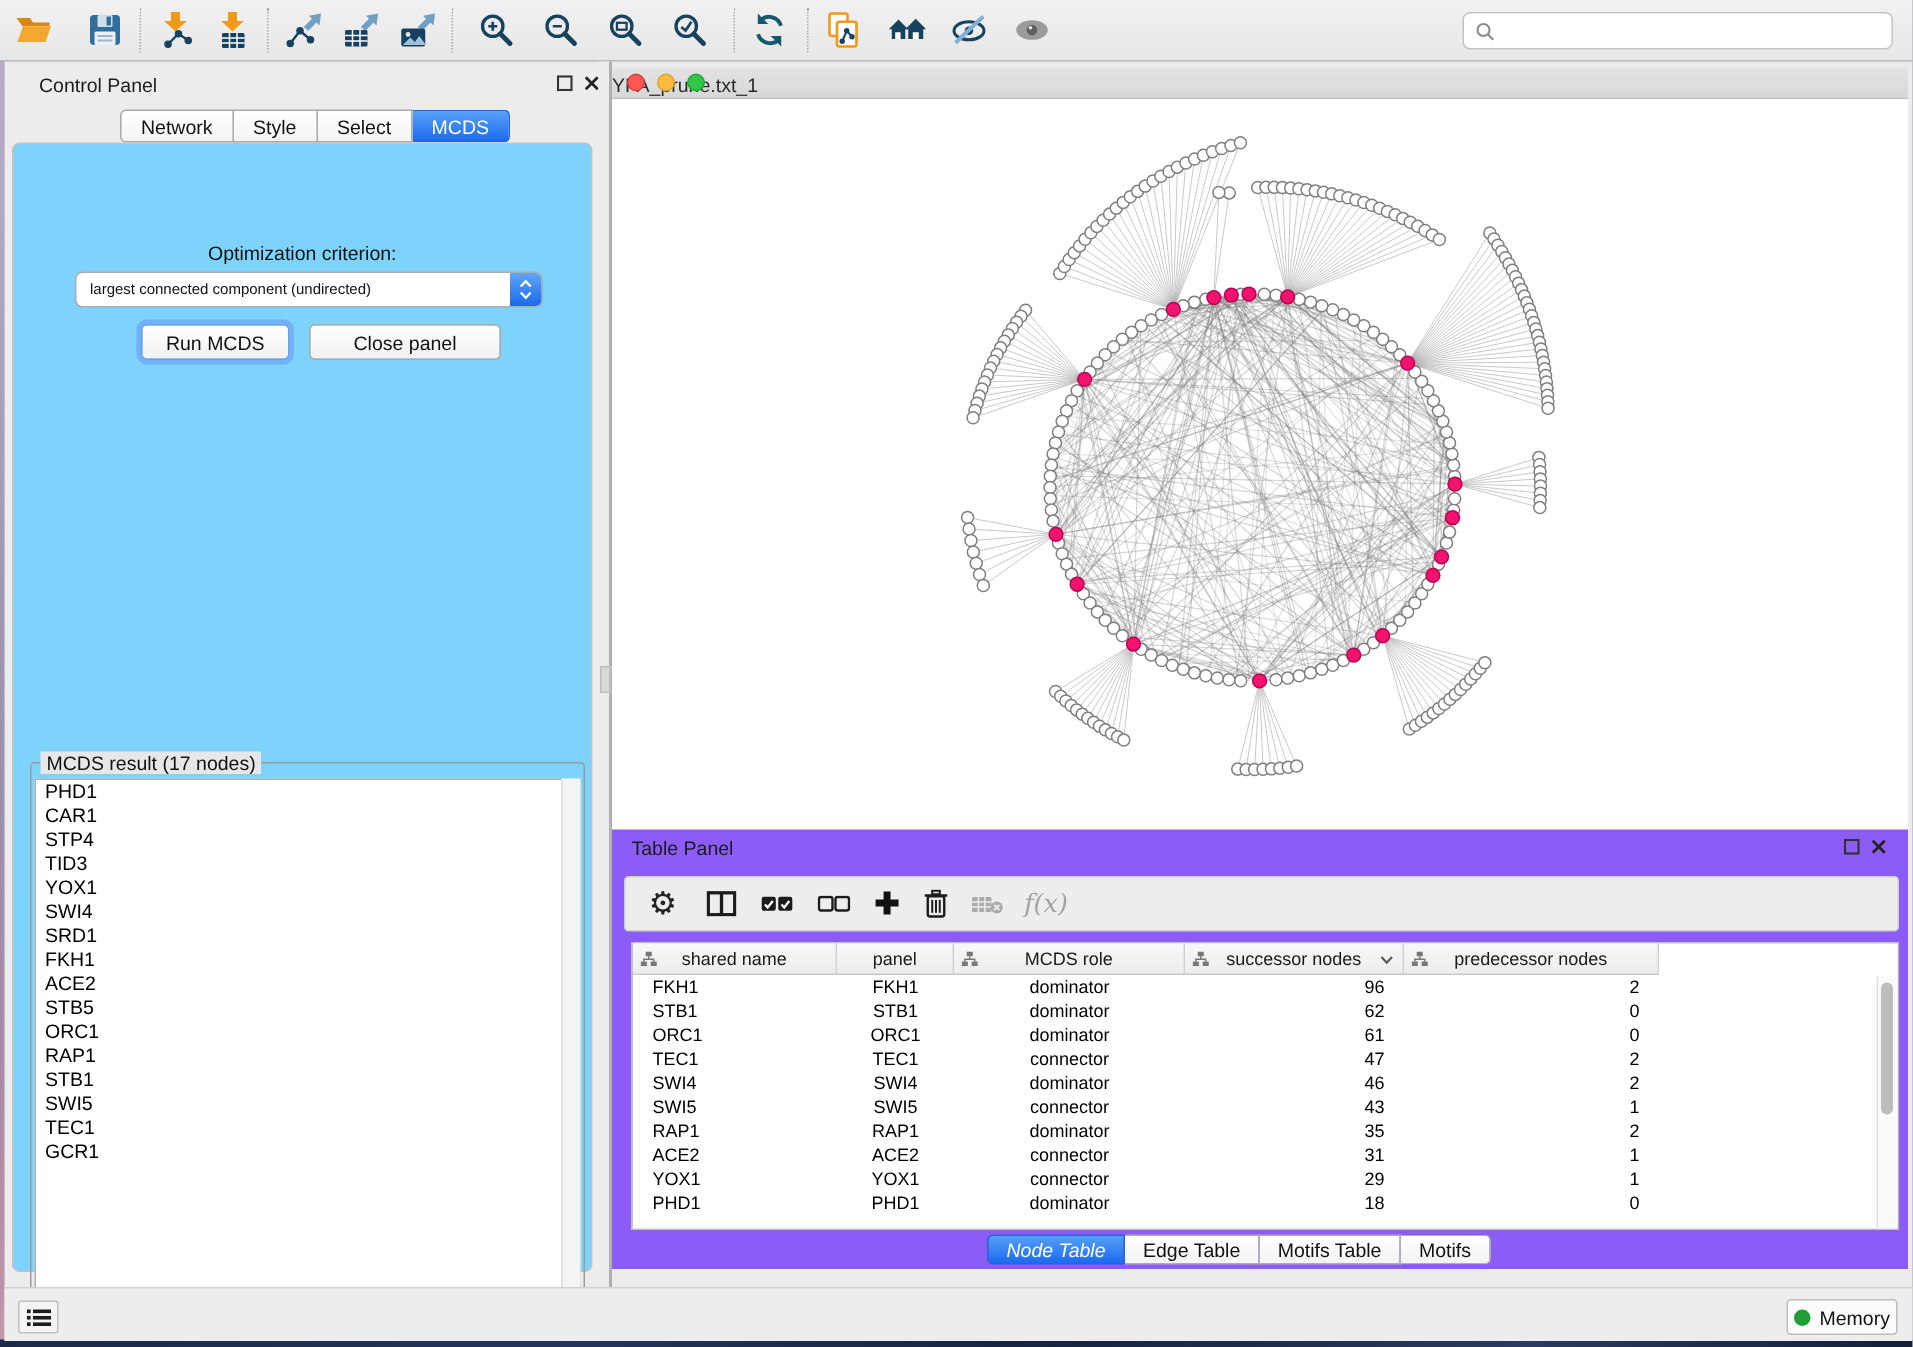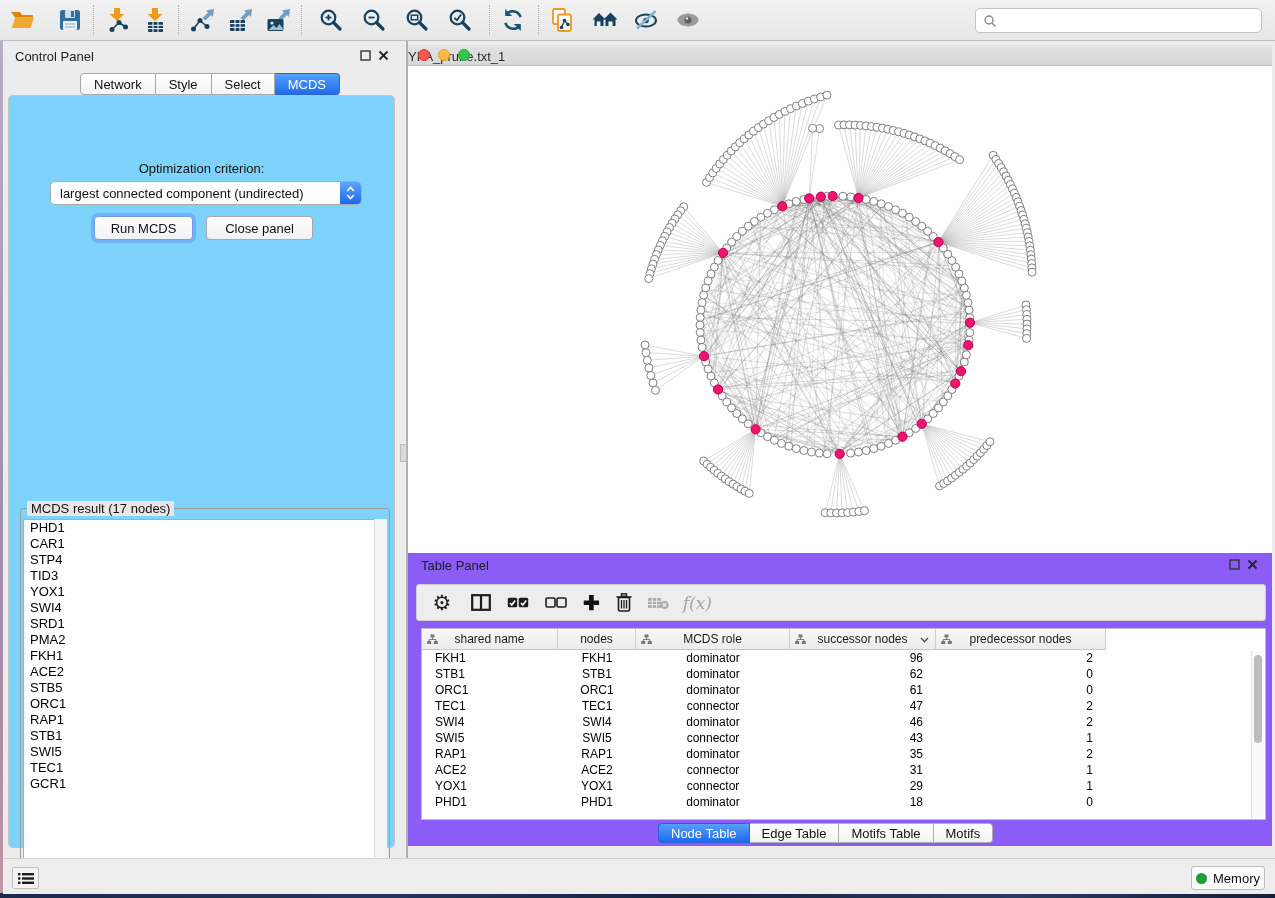--- a/index.html
+++ b/index.html
@@ -21,45 +21,45 @@
   .tb-btn svg { width:26px; height:26px; }
   .tb-sep { width:1px; height:30px; border-left:1px dotted #ABABAB; margin:0 6px; flex:0 0 auto; }
   .tb-search { position:absolute; right:13px; top:8px; width:287px; height:25px; background:#fff;
     border:1px solid #C3C3C3; border-radius:5px; display:flex; align-items:center; padding-left:7px; }
   .tb-search input { border:none; outline:none; flex:1; font-size:13px; font-family:"Liberation Sans",sans-serif; background:transparent; }
 
   
   .window-body { position:absolute; left:3px; top:41px; width:1272px; height:853px; background:#ECECEC; }
 
   
-  .cp-titlebar { position:absolute; left:1px; top:4px; width:397px; height:24px;text-align:center; }
+  .cp-titlebar { position:absolute; left:12px; top:4px; width:397px; height:24px;text-align:center; }
   .cp-title { position:absolute; left:11px; top:4px; font-size:13px; color:#1c1c1c; }
   .win-icons { position:absolute; right:12px; top:5px; display:flex; gap:7px; }
   .win-icons svg { width:11px; height:11px; }
 
   .cp-tabs { position:absolute; left:77px; top:32px; display:flex; height:22px; }
   .cp-tab { background:linear-gradient(#FFFFFF,#F4F4F4); border:1px solid #A9A9A9; border-left:none;
     font-size:13px; color:#111; padding:3px 13px 0 13px; text-align:center; }
   .cp-tab:first-child { border-left:1px solid #A9A9A9; border-radius:4px 0 0 4px; }
   .cp-tab:last-child { border-radius:0 4px 4px 0; }
   .cp-tab.active { background:linear-gradient(#56A1F8,#1D6BEF); border-color:#2466D6; color:#fff; }
 
   .cp-content { position:absolute; left:5px; top:54px; width:387px; height:753px;
     background:#7dd3fc; border:1px solid #C2C2C2; border-radius:5px; }
   .opt-label { position:absolute; left:0; width:100%; top:65px; text-align:center; font-size:13px; color:#111; }
   .opt-select { position:absolute; left:41px; top:85px; width:312px; height:24px; background:#fff;
     border:1px solid #ABABAB; border-radius:5px; display:flex; align-items:center; }
-  .opt-select .val { flex:1; font-size:13px; padding-left:9px; color:#111; white-space:nowrap; }
+  .opt-select .val { flex:1; font-size:10px; padding-left:9px; color:#111; white-space:nowrap; }
   .opt-stepper { width:21px; height:22px; border-radius:0 4px 4px 0; background:linear-gradient(#5FA6F9,#1B69EE);
     display:flex; flex-direction:column; align-items:center; justify-content:center; }
   .opt-stepper svg { width:9px; height:7px; }
   .cp-btn { position:absolute; top:120px; height:24px; background:linear-gradient(#FFFFFF,#F1F1F1);
     border:1px solid #A9A9A9; border-radius:4px; font-size:13px; color:#111; text-align:center; padding-top:4px; }
   .btn-run { left:85px; width:99px; box-shadow:0 0 0 3px rgba(110,165,245,.75); border-color:#6D9EE8; }
-  .btn-close { left:197px; width:107px; }
+  .btn-close { left:197px; width:128px; }
 
   .group-box { position:absolute; left:11px; top:412px; width:370px; height:372px;
     border:1px solid #9B9B9B; border-radius:3px; }
   .group-title { position:absolute; left:6px; top:-8px; background:#E7E7E7; padding:0 4px; font-size:13px; color:#111; }
   .result-list { position:absolute; left:2px; right:2px; top:10px; bottom:2px; background:#fff;
     border:1px solid #ABABAB; overflow:hidden; }
   .result-item { font-size:13px; line-height:16px; padding-left:6px; color:#000; }
   .result-scroll { position:absolute; top:10px; bottom:2px; right:2px; width:13px;
     background:#F4F4F4; border-left:1px solid #DCDCDC; }
 
@@ -108,21 +108,21 @@
   .td.l { text-align:left; padding-left:13px; }
   .td.c { text-align:center; }
   .td.r { text-align:right; padding-right:13px; }
   .tp-vscroll { position:absolute; right:1px; top:22px; width:13px; height:168px;
     background:#FAFAFA; border-left:1px solid #E2E2E2; }
   .tp-vscroll .thumb { position:absolute; left:2px; top:4px; width:8px; height:88px; background:#BDBDBD; border-radius:5px; }
 
   .tp-tabs { position:absolute; left:250px; top:270px; display:flex; height:20px; }
   .tp-tab { background:linear-gradient(#FFFFFF,#F3F3F3); border:1px solid #ADADAD; border-left:none;
     font-size:13px; color:#111; padding:2px 12px 0 12px; }
-  .tp-tab:first-child { border-left:1px solid #ADADAD; border-radius:4px 0 0 4px; }
+  .tp-tab:first-child { border-left:1px solid #ADADAD; border-radius:4px 0 0 4px;font-style:italic; }
   .tp-tab:last-child { border-radius:0 4px 4px 0; }
   .tp-tab.active { background:linear-gradient(#55A0F8,#1C6AEF); border-color:#2466D6; color:#fff; }
 
   
   .statusbar { position:absolute; left:0; top:817px; width:1272px; height:36px;
     background:#EDEDED; border-top:1px solid #D2D2D2; }
   .sb-left-btn { position:absolute; left:9px; top:8px; width:27px; height:22px; background:#F4F4F4;
     border:1px solid #BFBFBF; border-radius:2px; display:flex; align-items:center; justify-content:center; }
   .sb-mem { position:absolute; right:10px; top:7px; width:74px; height:24px; background:#FBFBFB;
     border:1px solid #BDBDBD; border-radius:3px; display:flex; align-items:center; justify-content:center; gap:6px;
@@ -344,21 +344,20 @@
         <div class="group-box">
           <span class="group-title">MCDS result (17 nodes)</span>
           <div class="result-list">
               <div class="result-item">PHD1</div>
               <div class="result-item">CAR1</div>
               <div class="result-item">STP4</div>
               <div class="result-item">TID3</div>
               <div class="result-item">YOX1</div>
               <div class="result-item">SWI4</div>
               <div class="result-item">SRD1</div>
-              <div class="result-item">PMA2</div>
               <div class="result-item">FKH1</div>
               <div class="result-item">ACE2</div>
               <div class="result-item">STB5</div>
               <div class="result-item">ORC1</div>
               <div class="result-item">RAP1</div>
               <div class="result-item">STB1</div>
               <div class="result-item">SWI5</div>
               <div class="result-item">TEC1</div>
               <div class="result-item">GCR1</div>
             </div>
@@ -1236,21 +1235,21 @@
           <div class="th" style="width:136px">
             <svg class="tree-ic" width="11" height="11" viewBox="0 0 11 11">
                 <rect x="3.5" y="0.5" width="4" height="3" fill="#777"></rect>
                 <rect x="0.2" y="7" width="4" height="3" fill="#777"></rect>
                 <rect x="6.8" y="7" width="4" height="3" fill="#777"></rect>
                 <path d="M5.5 3.5v2M2.2 7V5.5h6.6V7" stroke="#777" fill="none"></path>
               </svg>
             <span>shared name</span>
           </div>
           <div class="th" style="width:78px">
-            <span>nodes</span>
+            <span>panel</span>
           </div>
           <div class="th" style="width:154px">
             <svg class="tree-ic" width="11" height="11" viewBox="0 0 11 11">
                 <rect x="3.5" y="0.5" width="4" height="3" fill="#777"></rect>
                 <rect x="0.2" y="7" width="4" height="3" fill="#777"></rect>
                 <rect x="6.8" y="7" width="4" height="3" fill="#777"></rect>
                 <path d="M5.5 3.5v2M2.2 7V5.5h6.6V7" stroke="#777" fill="none"></path>
               </svg>
             <span>MCDS role</span>
           </div>

